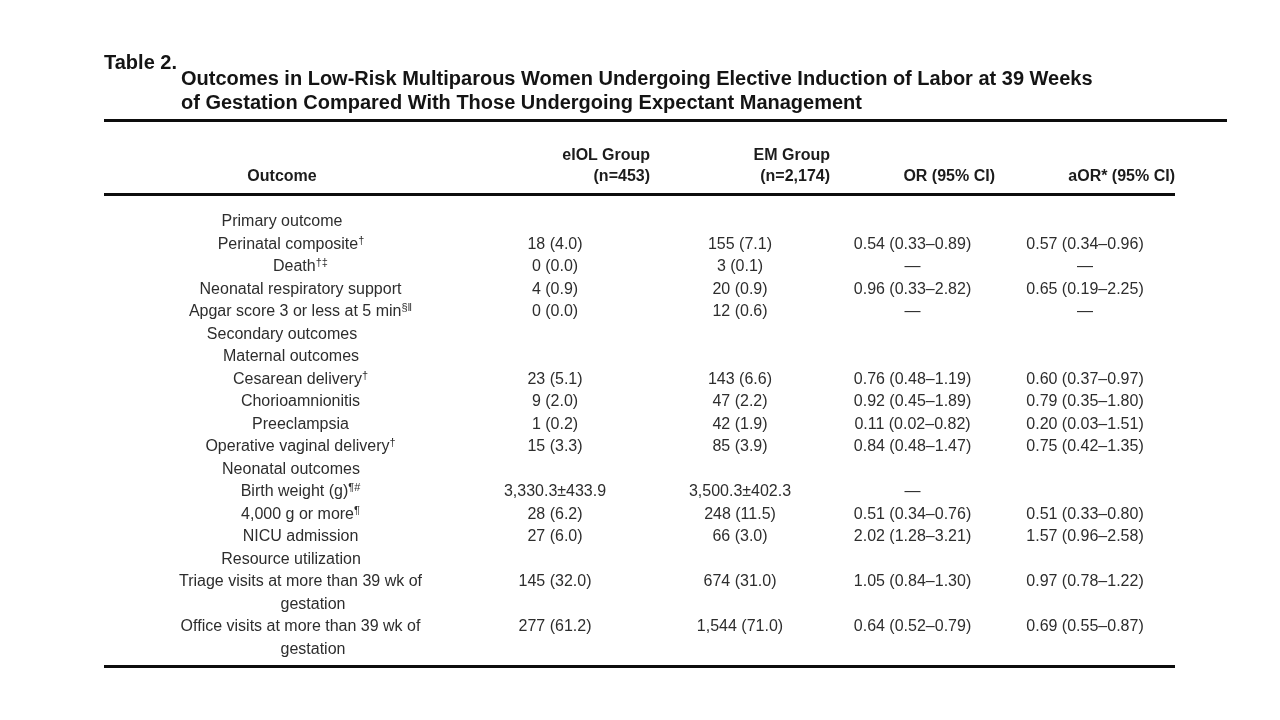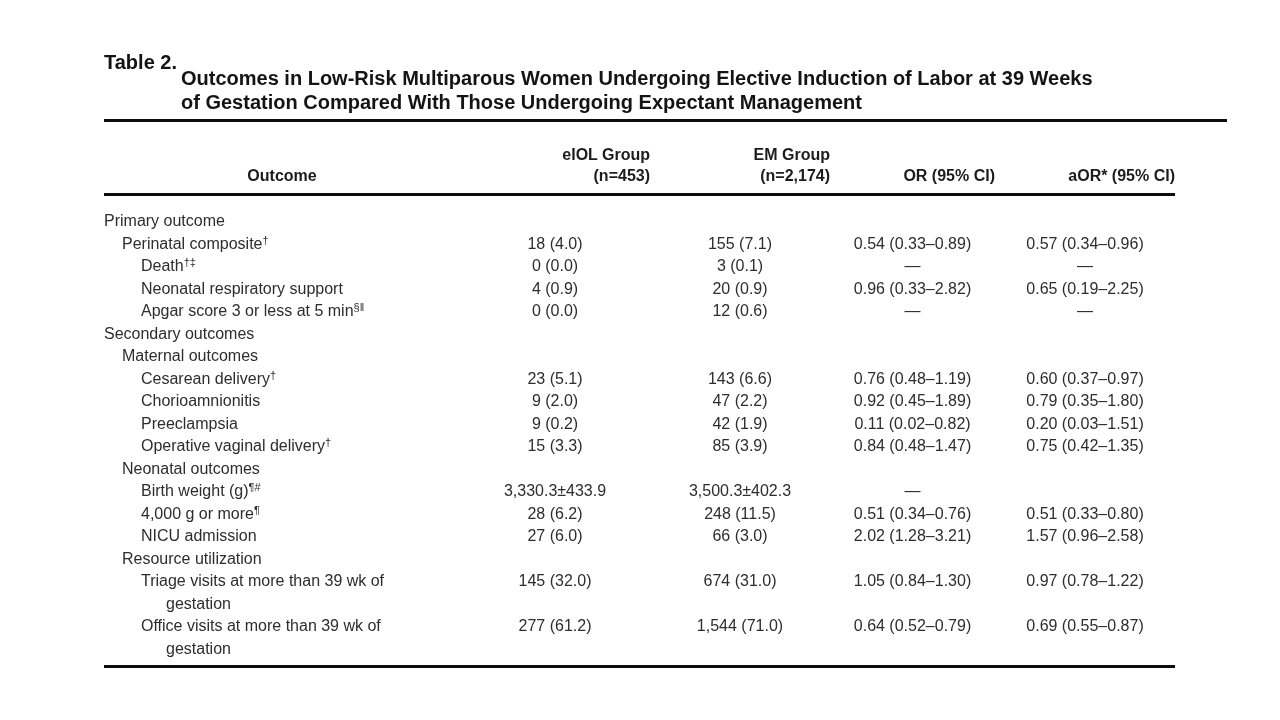--- a/index.html
+++ b/index.html
@@ -74,21 +74,21 @@
   tbody td {
     font-size: 16px;
     line-height: 22.5px;
     padding: 0;
     vertical-align: top;
     color: #2d2d2d;
   }
   tbody tr:first-child td { padding-top: 14px; }
   tbody tr:last-child  td { padding-bottom: 5px; }
 
-  td.outcome { text-align: left; }
+  td.outcome { text-align: center; }
   td.val     { text-align: center; }
 
   td.outcome .lbl { white-space: pre-line; }
   td.outcome sup {
     font-size: 11px;
     line-height: 0;
     vertical-align: 5px;
   }
   .ind-0 { padding-left: 0; }
   .ind-1 { padding-left: 18px; }
@@ -188,21 +188,21 @@
         </tr>
         <tr>
           <td class="outcome ind-2"><span class="lbl">Chorioamnionitis</span></td>
           <td class="val">9 (2.0)</td>
           <td class="val">47 (2.2)</td>
           <td class="val">0.92 (0.45–1.89)</td>
           <td class="val">0.79 (0.35–1.80)</td>
         </tr>
         <tr>
           <td class="outcome ind-2"><span class="lbl">Preeclampsia</span></td>
-          <td class="val">9 (0.2)</td>
+          <td class="val">1 (0.2)</td>
           <td class="val">42 (1.9)</td>
           <td class="val">0.11 (0.02–0.82)</td>
           <td class="val">0.20 (0.03–1.51)</td>
         </tr>
         <tr>
           <td class="outcome ind-2"><span class="lbl">Operative vaginal delivery</span><sup>†</sup></td>
           <td class="val">15 (3.3)</td>
           <td class="val">85 (3.9)</td>
           <td class="val">0.84 (0.48–1.47)</td>
           <td class="val">0.75 (0.42–1.35)</td>

